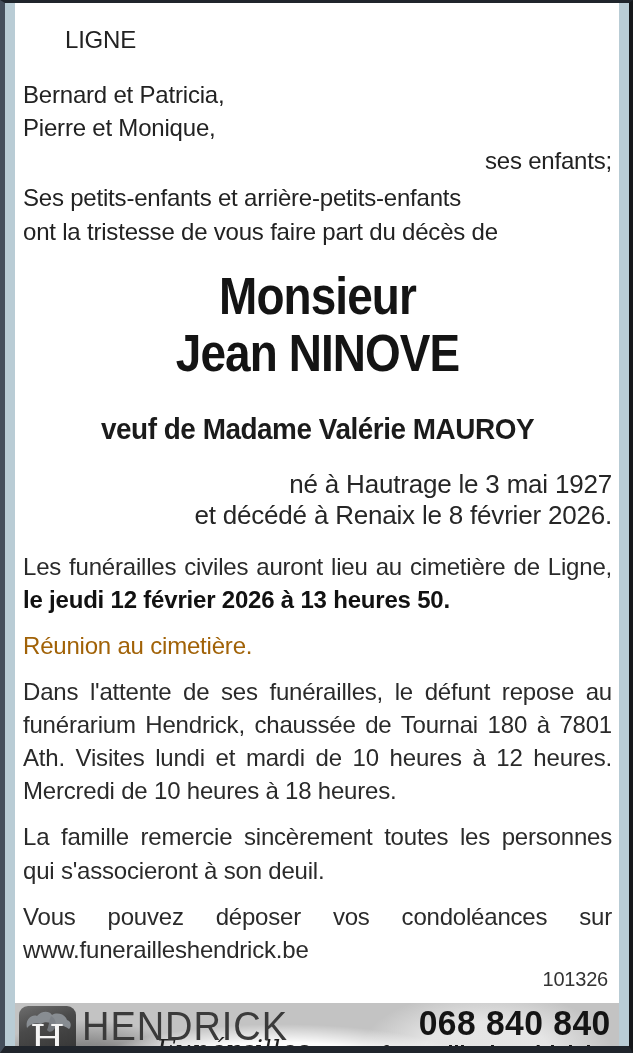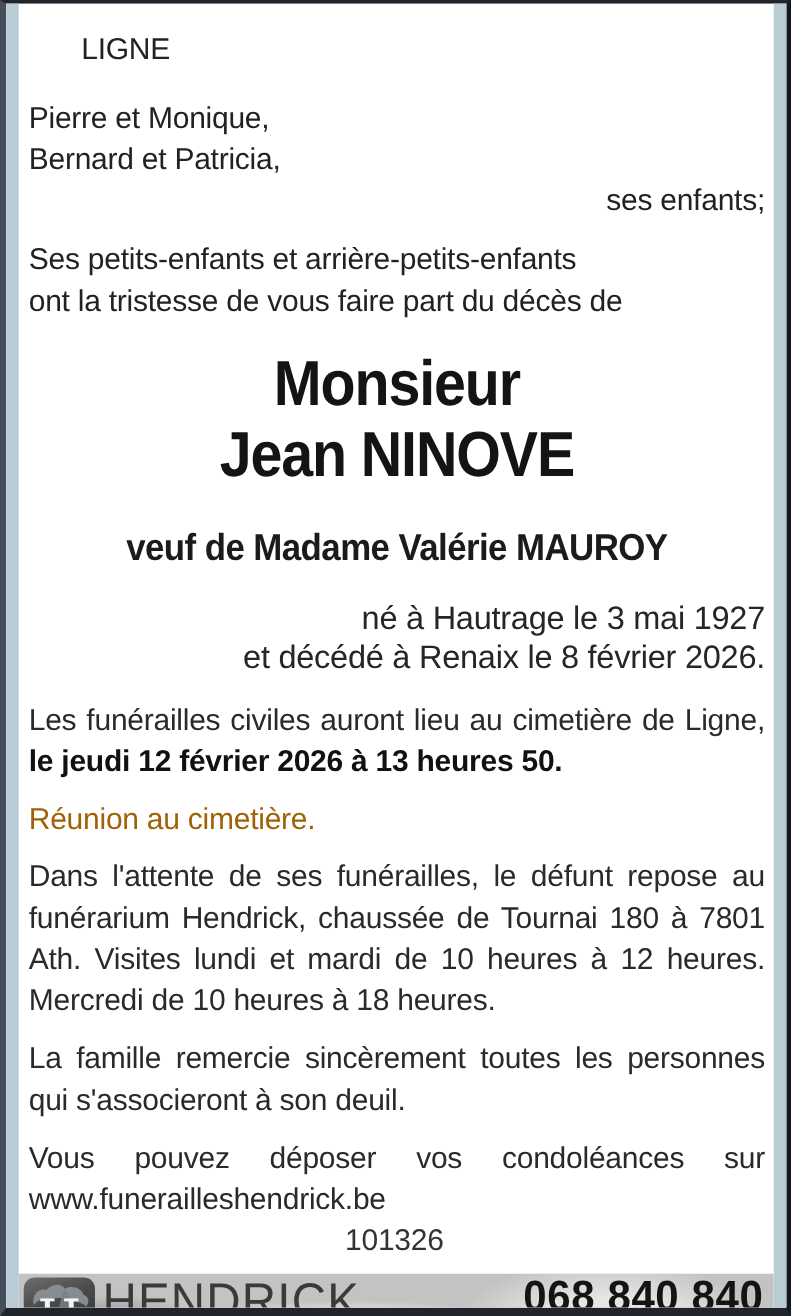--- a/index.html
+++ b/index.html
@@ -36,21 +36,21 @@
   .content{
     flex:1;
     display:flex;flex-direction:column;
     padding:10px 7px 4px 8px;
     font-size:24px;line-height:1.38;
     letter-spacing:-0.2px;
   }
 
   .place{font-size:24px;margin:10px 0 22px 42px;color:#222;}
   .family-line{color:#222;}
-  .right-line{text-align:right;color:#222;margin-bottom:14px;}
+  .right-line{text-align:right;color:#222;margin-bottom:4px;}
   .intro-line{color:#222;}
 
   h1.title{
     font-size:51px;line-height:1.12;
     font-weight:bold;color:var(--text-heading);
     text-align:center;letter-spacing:-1px;
     transform:scaleX(.9);
   }
   h1.title.first{margin-top:20px;}
   h2.spouse{
@@ -64,22 +64,22 @@
     text-align:justify;
     margin-top:13px;
     color:#2a2a2a;
   }
   p.body.first{margin-top:18px;}
   p.body strong{color:#111;}
   p.plain{margin-top:13px;color:#a16207;}
 
   .ref{
     margin-top:auto;
-    text-align:center;
-    font-size:24px;color:#333;
+    text-align:right;
+    font-size:20px;color:#333;
     padding:0 4px 6px 0;
   }
 
   
   .banner{flex:0 0 auto;}
   .banner-top{
     height:63px;
     background:
       radial-gradient(ellipse 260px 60px at 44% 105%, rgba(255,255,255,.95) 0 45%, rgba(255,255,255,0) 75%),
       radial-gradient(ellipse 180px 90px at 78% 80%, rgba(233,233,233,.9) 0 35%, rgba(233,233,233,0) 70%),
@@ -127,22 +127,22 @@
 </style>
 </head>
 <body>
 
 <div class="frame">
   <div class="inner">
 
     <div class="content">
       <div class="place">LIGNE</div>
 
+      <div class="family-line">Bernard et Patricia,</div>
       <div class="family-line">Pierre et Monique,</div>
-      <div class="family-line">Bernard et Patricia,</div>
       <div class="right-line">ses enfants;</div>
       <div class="intro-line">Ses petits-enfants et arrière-petits-enfants</div>
       <div class="intro-line">ont la tristesse de vous faire part du décès de</div>
 
       <h1 class="title first">Monsieur</h1>
       <h1 class="title">Jean NINOVE</h1>
 
       <h2 class="spouse">veuf de Madame Valérie MAUROY</h2>
 
       <div class="dates">

